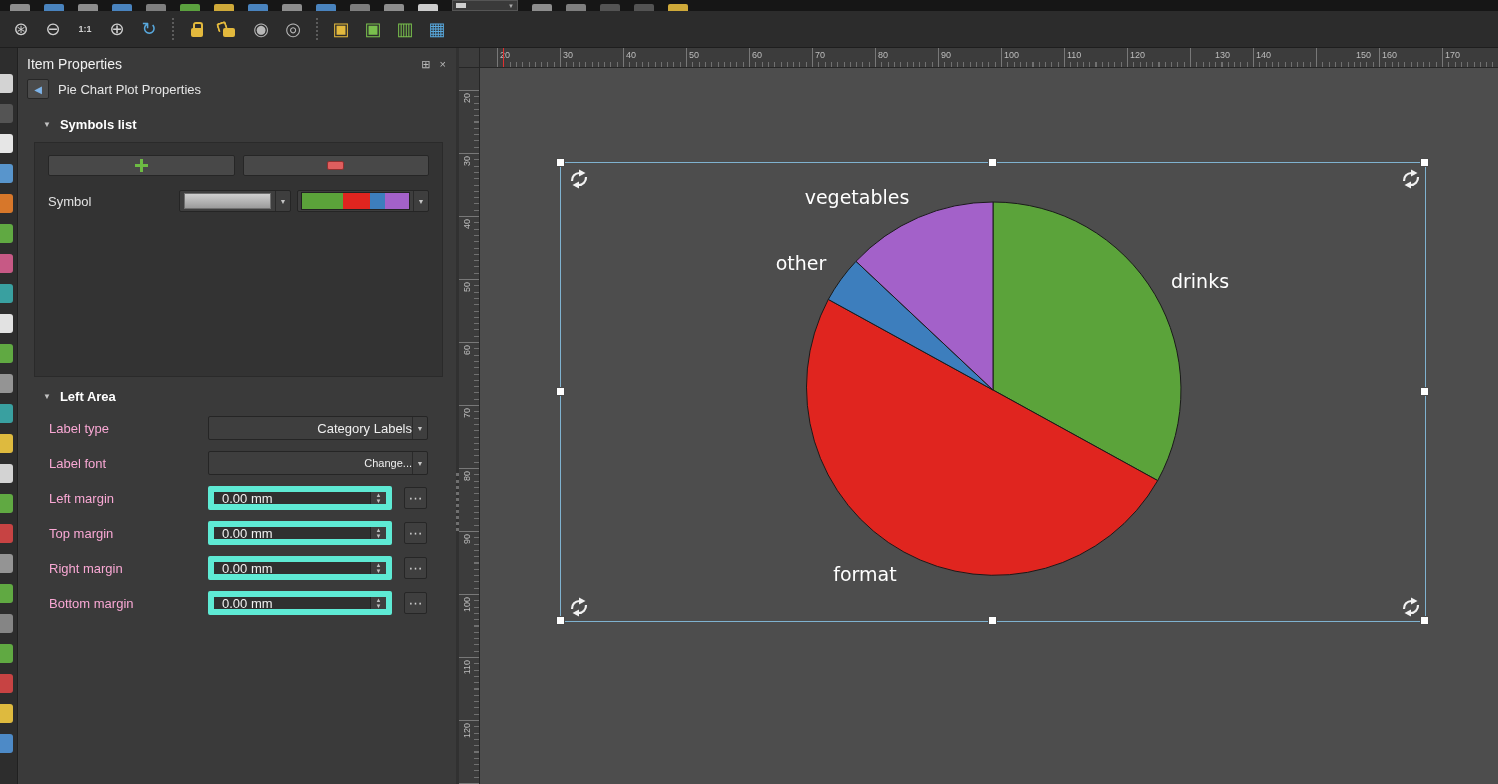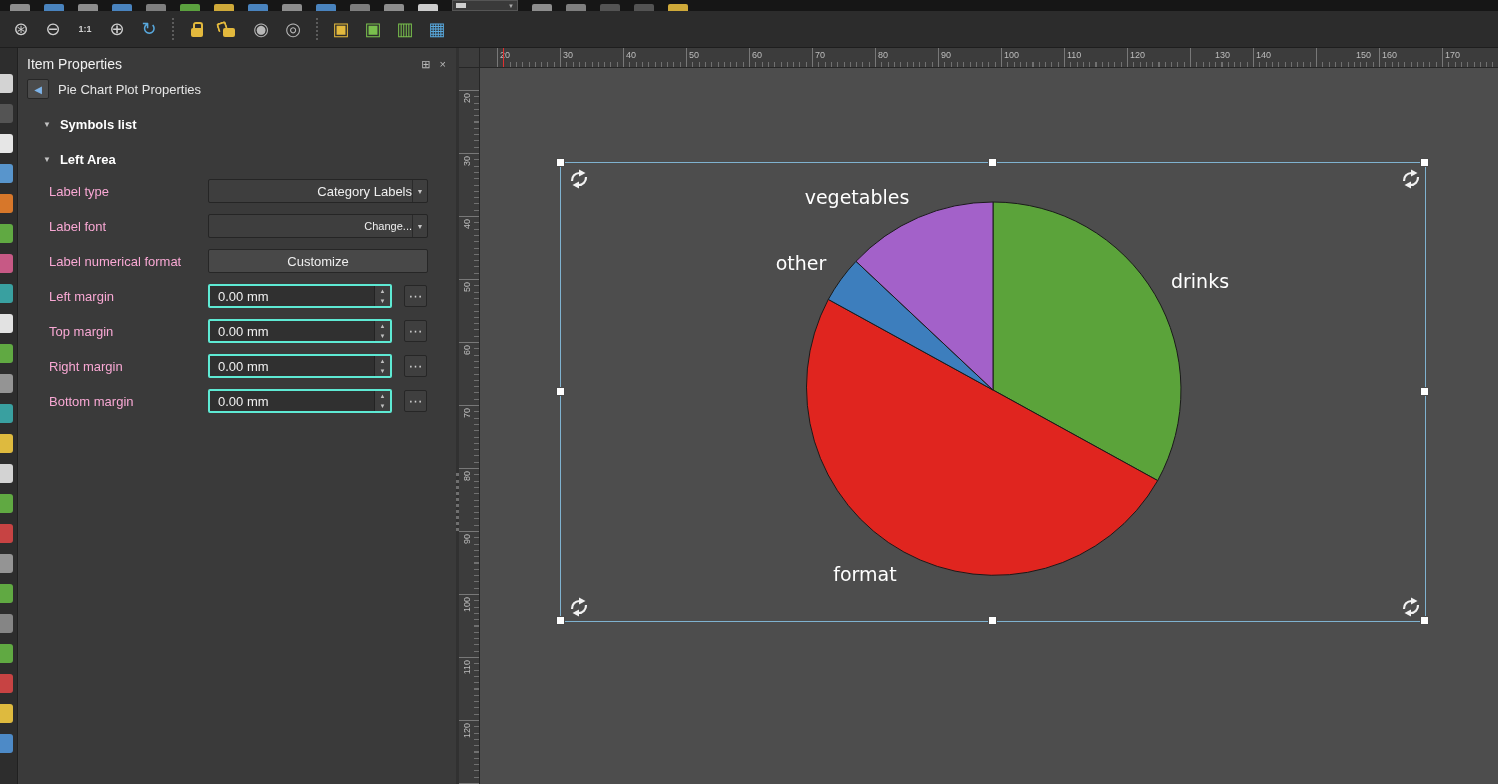--- a/index.html
+++ b/index.html
@@ -67,21 +67,21 @@
   .ramp{flex:1;height:16px;margin:0 3px;display:flex;border:1px solid #222;}
   .ramp i{display:block;height:100%;}
   .form{padding:4px 28px 0 30px;}
   .frow{display:flex;align-items:center;height:24px;margin-bottom:11px;}
   .flabel{width:159px;color:#f9a8d4;flex:none;}
   .combo.wide{flex:1;height:24px;}
   .combo-text{flex:1;padding-left:8px;color:#efefef;text-align:right;white-space:nowrap;overflow:hidden;}
   .combo-text.small-text{font-size:11px;}
   .btn-customize{flex:1;height:24px;background:#484848;border:1px solid #262626;border-radius:2px;
     color:#eeeeee;font-size:13px;font-family:"Liberation Sans",sans-serif;}
-  .spin{display:flex;width:184px;height:24px;border:2px solid #5eead4;border-radius:2px;
+  .spin{display:flex;width:184px;height:24px;border:6px solid #5eead4;border-radius:2px;
     background:#303030;box-sizing:border-box;}
   .spin-value{flex:1;display:flex;align-items:center;padding-left:8px;color:#f0f0f0;}
   .spin-btns{width:15px;display:flex;flex-direction:column;border-left:1px solid #232323;background:#3e3e3e;}
   .spin-btns span{flex:1;display:flex;align-items:center;justify-content:center;font-size:6px;color:#c0c0c0;}
   .dd-btn{width:23px;height:22px;margin-left:12px;background:#3f3f3f;border:1px solid #262626;
     border-radius:2px;color:#cfcfcf;font-size:14px;line-height:1;display:flex;align-items:center;
     justify-content:center;flex:none;}
   
   #divider{position:absolute;left:456px;top:48px;width:3px;bottom:0;background:#313131;}
   .grip{position:absolute;left:0;top:425px;width:0;height:58px;border-left:3px dotted #6f6f6f;}
@@ -198,20 +198,47 @@
         <span>◀</span>
       </button>
       <span>Pie Chart Plot Properties</span>
     </div>
 
     <div class="section-header">
       <span class="tri">▼</span>
       <span>Symbols list</span>
     </div>
 
+    <div class="symbols-box">
+      <div class="sym-btn-row">
+        <button class="sym-btn">
+          <span class="plus"></span>
+        </button>
+        <button class="sym-btn">
+          <span class="minusbar"></span>
+        </button>
+      </div>
+      <div class="sym-row">
+        <span class="lbl">Symbol</span>
+        <div class="combo symbol-combo">
+          <span class="sym-preview-gray"></span>
+          <span class="combo-arrow">▼</span>
+        </div>
+        <div class="combo ramp-combo">
+          <span class="ramp" id="ramp-preview">
+              <i style="width: 38%; background: rgb(91, 163, 58);"></i>
+              <i style="width: 26%; background: rgb(224, 37, 31);"></i>
+              <i style="width: 14%; background: rgb(61, 126, 189);"></i>
+              <i style="width: 22%; background: rgb(163, 97, 201);"></i>
+            </span>
+          <span class="combo-arrow">▼</span>
+        </div>
+      </div>
+      <div style="height:130px;"></div>
+    </div>
 
     <div class="section-header">
       <span class="tri">▼</span>
       <span>Left Area</span>
     </div>
 
     <div class="form">
 
       <div class="frow">
         <span class="flabel">Label type</span>
@@ -222,24 +249,20 @@
       </div>
 
       <div class="frow">
         <span class="flabel">Label font</span>
         <div class="combo wide">
           <span class="combo-text small-text">Change...</span>
           <span class="combo-arrow">▼</span>
         </div>
       </div>
 
-      <div class="frow">
-        <span class="flabel">Label numerical format</span>
-        <button class="btn-customize">Customize</button>
-      </div>
 
       <div class="frow">
         <span class="flabel">Left margin</span>
         <div class="spin">
           <span class="spin-value">0.00 mm</span>
           <span class="spin-btns">
             <span>▲</span>
             <span>▼</span>
           </span>
         </div>

